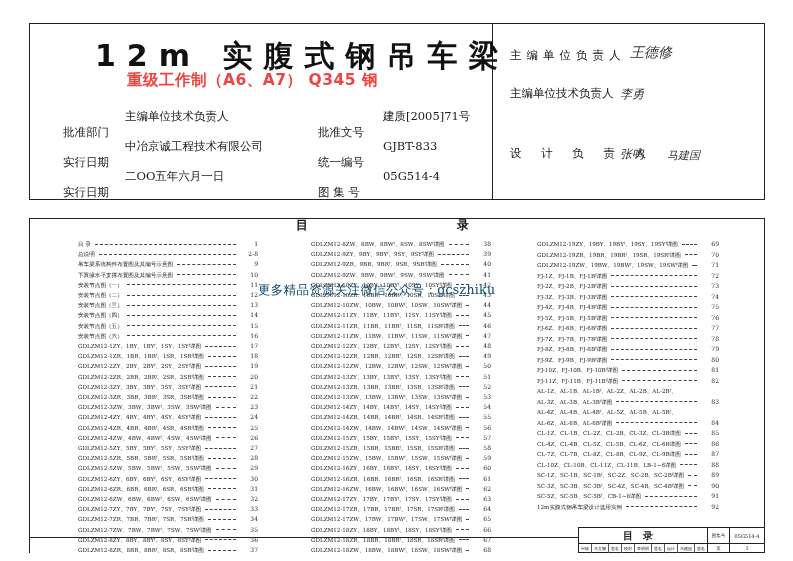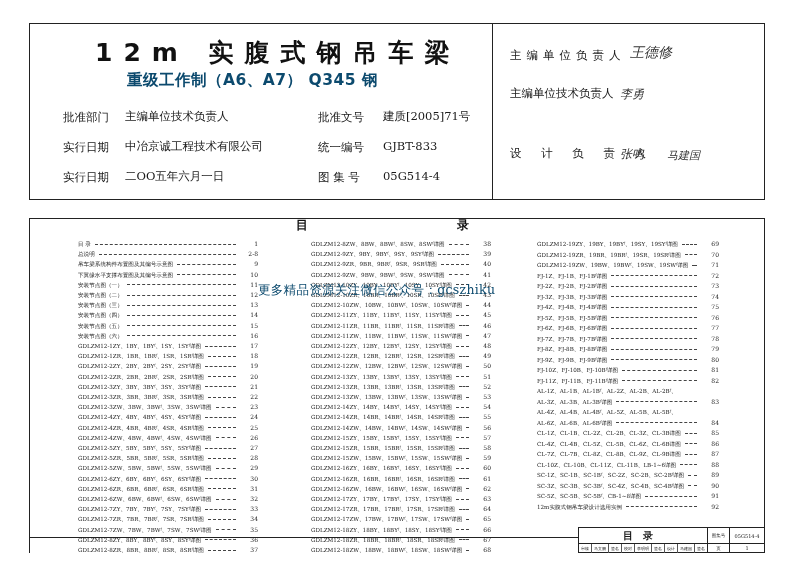--- a/index.html
+++ b/index.html
@@ -4,25 +4,25 @@
 <style>
   * { box-sizing: border-box; margin: 0; padding: 0; }
   html, body { width: 793px; height: 561px; background: #ffffff; overflow: hidden; }
   body { position: relative; font-family: "DejaVu Serif", "Liberation Serif", serif; color: #1a1a1a; }
 
   
   .cover { position: absolute; left: 29px; top: 23px; width: 736px; height: 177px; border: 1.5px solid #222; }
   .cover-left { position: absolute; left: 0; top: 0; width: 463px; height: 100%; border-right: 1.5px solid #222; }
   .cover-right { position: absolute; left: 463px; top: 0; right: 0; height: 100%; }
 
-  .title-main { position: absolute; left: 65px; top: 12px; font-family: "DejaVu Sans", sans-serif; font-size: 25px; font-weight: bold; letter-spacing: 11px; white-space: nowrap; color: #111; }
-  .title-sub { position: absolute; left: 97px; top: 46px; font-family: "DejaVu Sans", sans-serif; font-size: 15.5px; font-weight: bold; white-space: nowrap; color: #0c4a6e; letter-spacing: 0.5px; }
+  .title-main { position: absolute; left: 65px; top: 12px; font-family: "DejaVu Sans", sans-serif; font-size: 30px; font-weight: bold; letter-spacing: 11px; white-space: nowrap; color: #111; }
+  .title-sub { position: absolute; left: 97px; top: 46px; font-family: "DejaVu Sans", sans-serif; font-size: 15.5px; font-weight: bold; white-space: nowrap; color: #ef4444; letter-spacing: 0.5px; }
 
   .meta-row { position: absolute; font-size: 11.5px; white-space: nowrap; color: #1a1a1a; }
-  .meta-label { position: absolute; left: 0; top: 1px; }
+  .meta-label { position: absolute; left: 0; top: 16px; }
   .meta-value { position: absolute; top: 0; }
 
   .sign-row { position: absolute; left: 17px; font-size: 11.5px; white-space: nowrap; }
   .sign-label { display: inline-block; }
   .signature { position: absolute; font-family: "DejaVu Serif", serif; font-style: italic; font-size: 12px; color: #333; white-space: nowrap; }
 
   
   .contents { position: absolute; left: 29px; top: 218px; width: 736px; height: 335px; border: 1.5px solid #222; border-bottom: none; }
   .contents-bottom-line { position: absolute; left: 29px; top: 537px; width: 736px; height: 0; border-top: 1.5px solid #222; }
   .heading-char { position: absolute; top: 4px; font-family: "DejaVu Sans", sans-serif; font-size: 12px; font-weight: bold; color: #111; }

